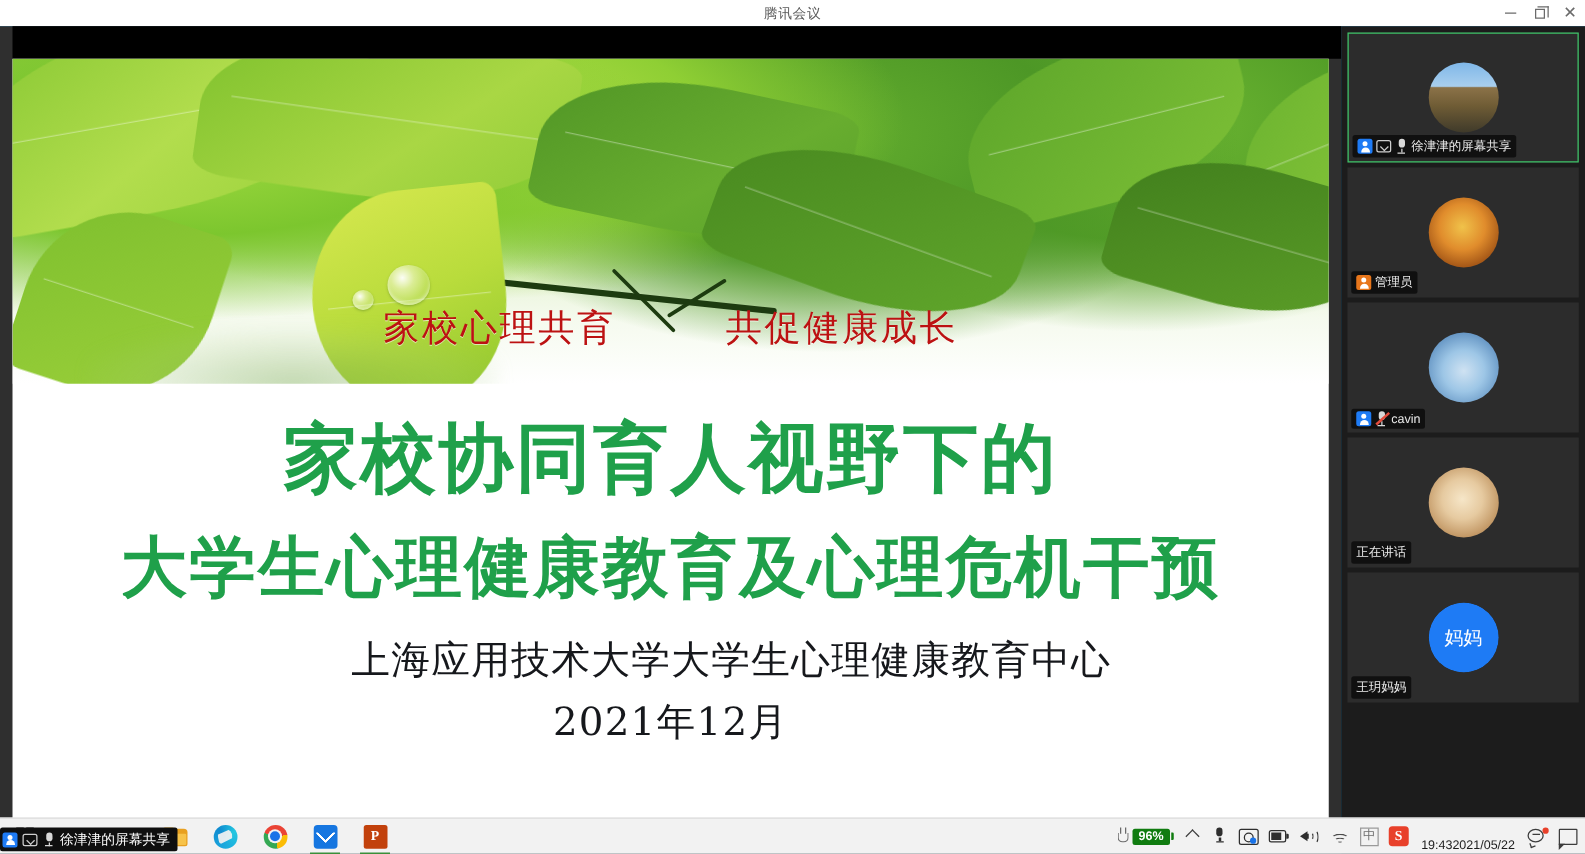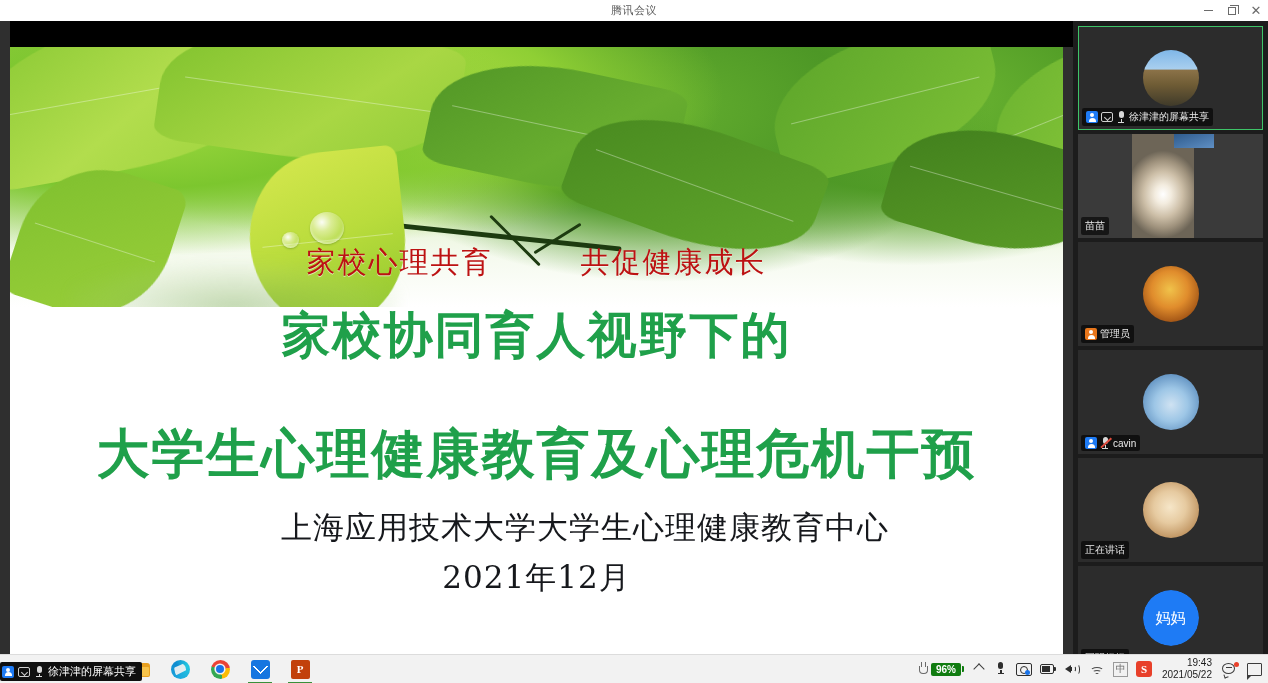--- a/index.html
+++ b/index.html
@@ -132,21 +132,21 @@
     display:flex; justify-content:center; gap:88px;
     font-family:"DejaVu Serif","Liberation Serif",serif;
     font-size:29px; color:#bc1212; letter-spacing:2px;
     text-shadow:0 1px 0 rgba(255,255,255,.6);
   }
   #slide-title-1, #slide-title-2{
     position:absolute; width:1053px; text-align:center;
     font-family:"DejaVu Sans","Liberation Sans",sans-serif;
     font-weight:bold; color:#1fa04a; letter-spacing:2px;
   }
-  #slide-title-1{ top:256px; font-size:49px; }
+  #slide-title-1{ top:280px; font-size:60px; }
   #slide-title-2{ top:372px; font-size:53px; }
   #slide-org{
     position:absolute; top:460px; width:1150px; text-align:center;
     font-family:"DejaVu Serif","Liberation Serif",serif;
     font-size:31px; color:#16181c; letter-spacing:1px;
   }
   #slide-date{
     position:absolute; top:510px; width:1053px; text-align:center;
     font-family:"DejaVu Serif","Liberation Serif",serif;
     font-size:31px; color:#16181c; letter-spacing:1px;
@@ -464,21 +464,21 @@
     display:flex; align-items:center; justify-content:center;
     color:#6e6e6e; font-size:10px; line-height:1;
   }
   #sogou-glyph{
     width:16px; height:16px; border-radius:3px;
     background:#e8402a; color:#fff; font-size:11px; font-weight:bold;
     display:flex; align-items:center; justify-content:center;
     font-family:"Liberation Serif",serif;
   }
   #clock{
-    display:flex; flex-direction:column; align-items:flex-end;
+    display:flex; flex-direction:row; align-items:flex-end;
     justify-content:center; height:29px; padding:0 6px;
     font-size:10px; color:#1c1c1c; line-height:1.25;
   }
   .notif-glyph{
     width:17px; height:15px; position:relative;
   }
   .notif-glyph .bubble{
     position:absolute; left:0; top:1px; width:13px; height:11px;
     border:1.4px solid #3c3c3c; border-radius:50%;
   }
@@ -598,29 +598,20 @@
         <span class="icon-share"></span>
         <span class="icon-mic">
           <span class="cap"></span>
             <span class="stand"></span>
             <span class="base"></span>
         </span>
         <span class="tile-name">徐津津的屏幕共享</span>
       </div>
     </div>
 
-    <div class="tile">
-      <div class="tile-video" id="avatar-2-video">
-        <div id="avatar-2-bright"></div>
-        <div id="avatar-2-screen"></div>
-      </div>
-      <div class="tile-footer">
-        <span class="tile-name">苗苗</span>
-      </div>
-    </div>
 
     <div class="tile">
       <div class="avatar" id="avatar-3"></div>
       <div class="tile-footer">
         <span class="badge-host orange"></span>
         <span class="tile-name">管理员</span>
       </div>
     </div>
 
     <div class="tile">

